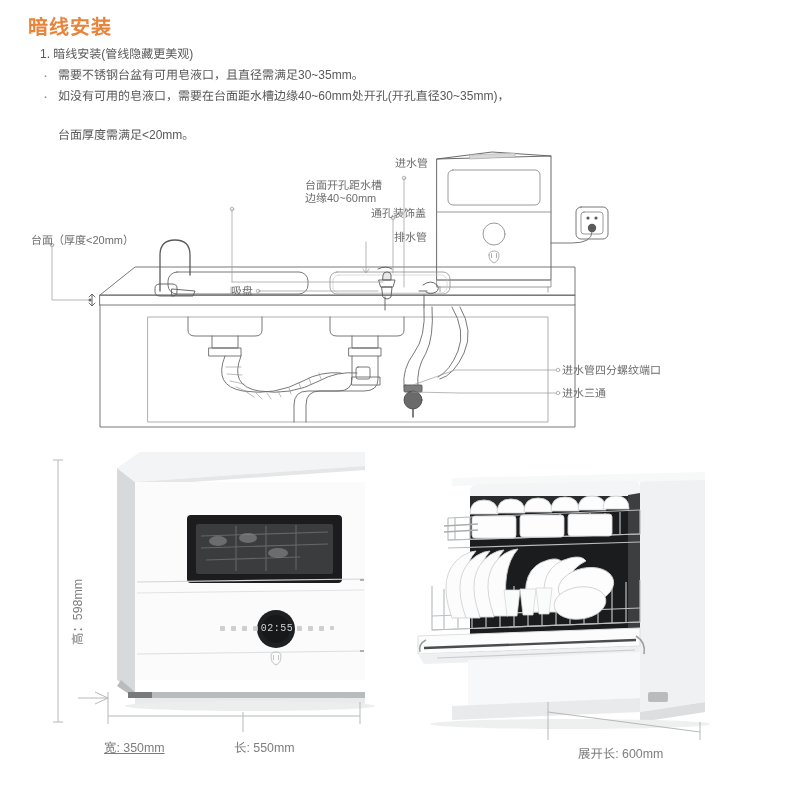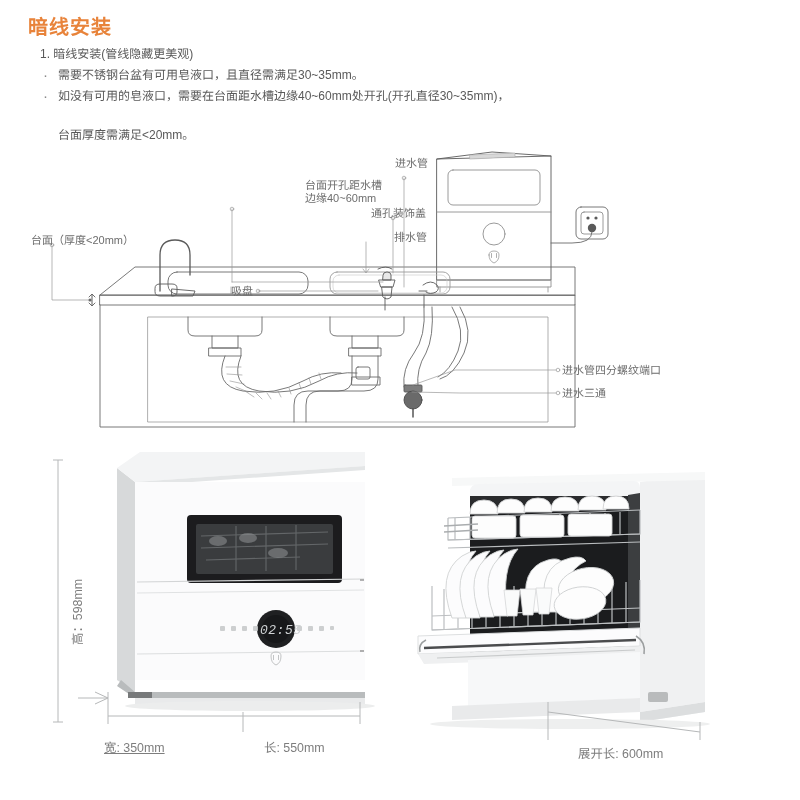--- a/index.html
+++ b/index.html
@@ -352,20 +352,20 @@
       <g stroke="#b6b8b9" stroke-width="1" fill="none">
         <path d="M548 272 L700 292"></path>
         <path d="M548 262 L548 300"></path>
         <path d="M700 282 L700 300"></path>
       </g>
     </svg>
 
     
     <div class="dim-label vert" style="left:68px;top:205px;">高：598mm</div>
     <div class="dim-label" style="left:104px;top:298px;text-decoration:underline;">宽: 350mm</div>
-    <div class="dim-label" style="left:264px;top:298px;">长: 550mm</div>
+    <div class="dim-label" style="left:234px;top:298px;">长: 550mm</div>
     <div class="dim-label" style="left:578px;top:304px;">展开长: 600mm</div>
 
     
-    <div style="position:absolute;left:260px;top:183px;width:34px;text-align:center;font-size:13px;color:#cfd2d4;font-family:'Liberation Mono','DejaVu Sans Mono',monospace;letter-spacing:0.5px;font-style:italic;">02:55</div>
+    <div style="position:absolute;left:260px;top:183px;width:34px;text-align:center;font-size:10px;color:#cfd2d4;font-family:'Liberation Mono','DejaVu Sans Mono',monospace;letter-spacing:0.5px;">02:55</div>
   </div>
 
 </div>
 
 </body></html>

